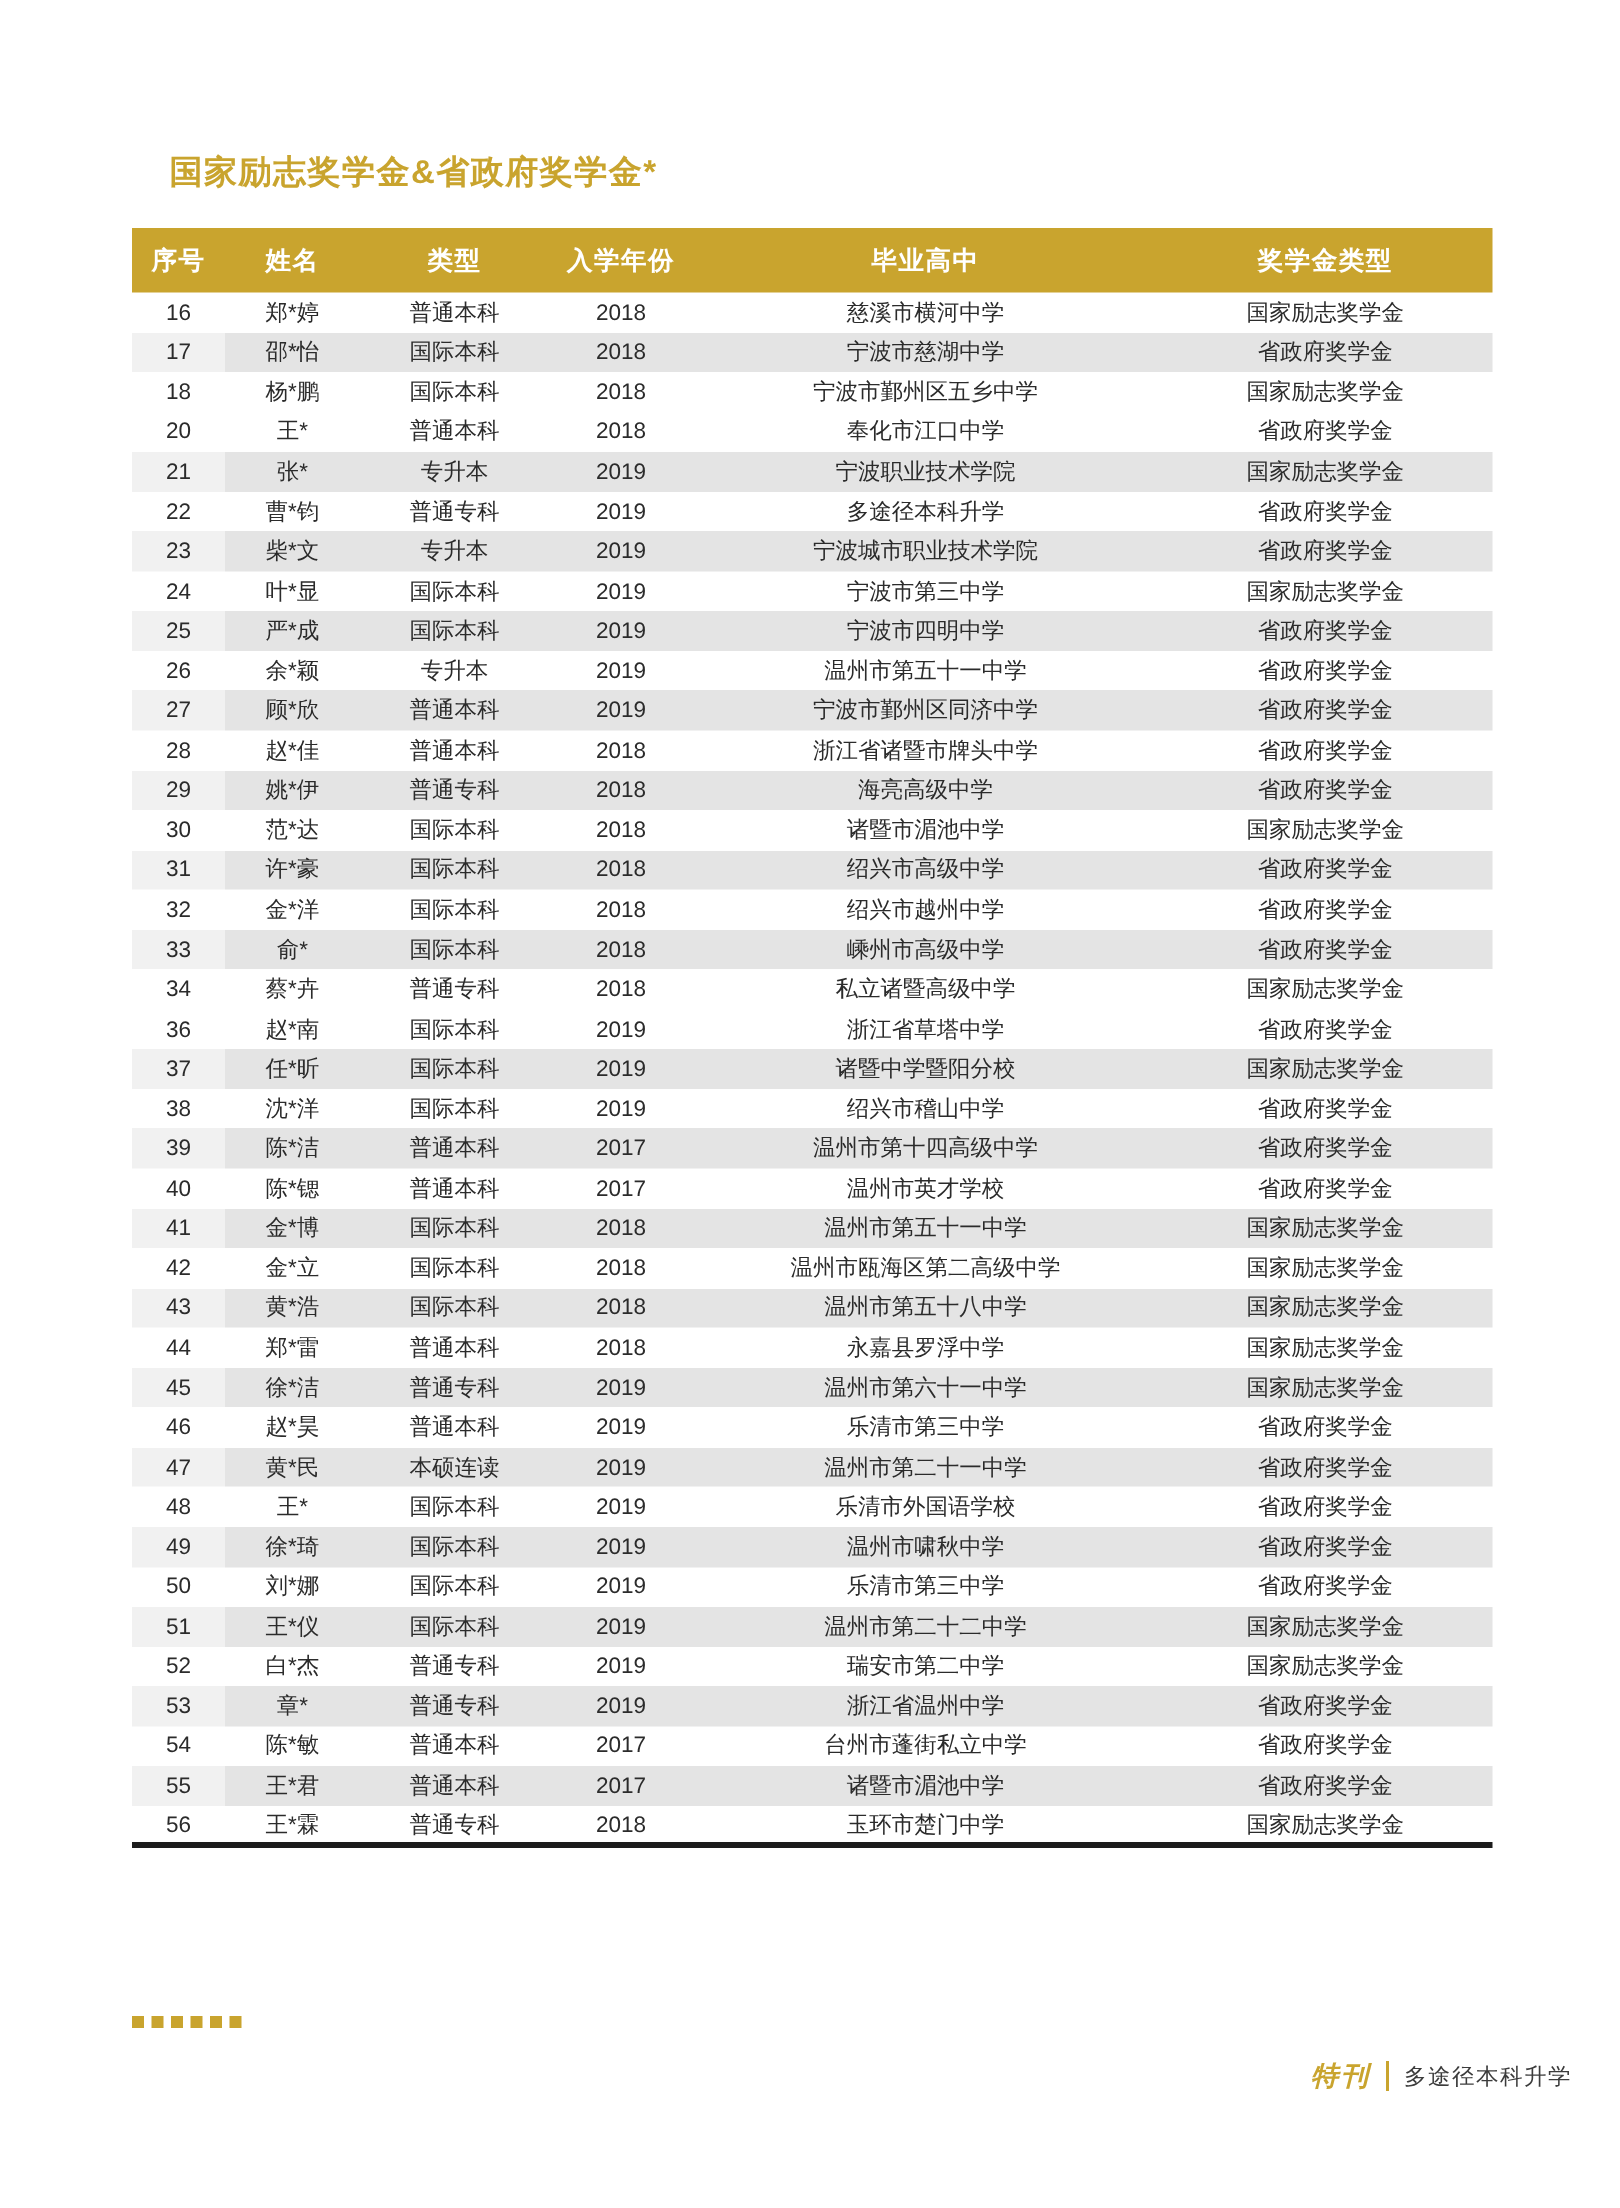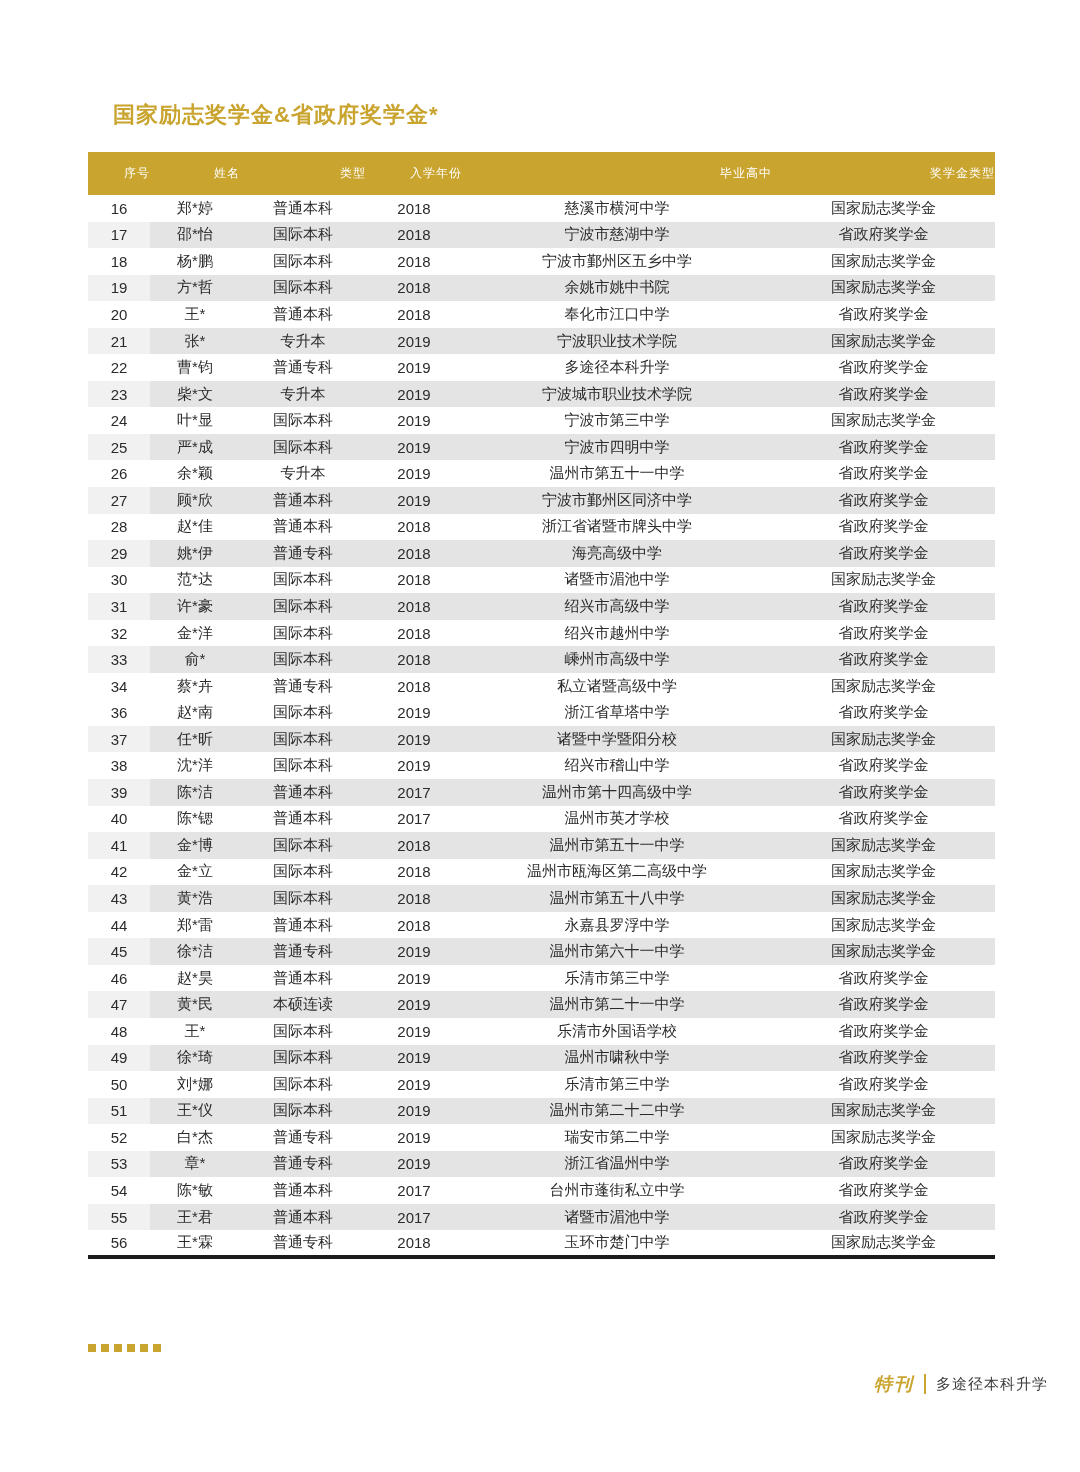--- a/index.html
+++ b/index.html
@@ -35,24 +35,24 @@
   }
   table {
     width: 100%;
     border-collapse: collapse;
     table-layout: fixed;
     border-bottom: 4px solid var(--table-bottom-border);
   }
   thead th {
     background: var(--gold);
     color: var(--header-text);
-    font-size: 12px;
-    font-weight: 400;
+    font-size: 17px;
+    font-weight: 700;
     height: 43px;
-    text-align: right;
+    text-align: center;
     letter-spacing: 1px;
   }
   tbody td {
     height: 26.56px;
     font-size: 15px;
     color: var(--body-text);
     text-align: center;
     white-space: nowrap;
     overflow: hidden;
     background: #ffffff;
@@ -139,28 +139,20 @@
             <td>省政府奖学金</td>
           </tr>
           <tr>
             <td>18</td>
             <td>杨*鹏</td>
             <td>国际本科</td>
             <td>2018</td>
             <td>宁波市鄞州区五乡中学</td>
             <td>国家励志奖学金</td>
           </tr>
-          <tr class="striped">
-            <td>19</td>
-            <td>方*哲</td>
-            <td>国际本科</td>
-            <td>2018</td>
-            <td>余姚市姚中书院</td>
-            <td>国家励志奖学金</td>
-          </tr>
           <tr>
             <td>20</td>
             <td>王*</td>
             <td>普通本科</td>
             <td>2018</td>
             <td>奉化市江口中学</td>
             <td>省政府奖学金</td>
           </tr>
           <tr class="striped">
             <td>21</td>

